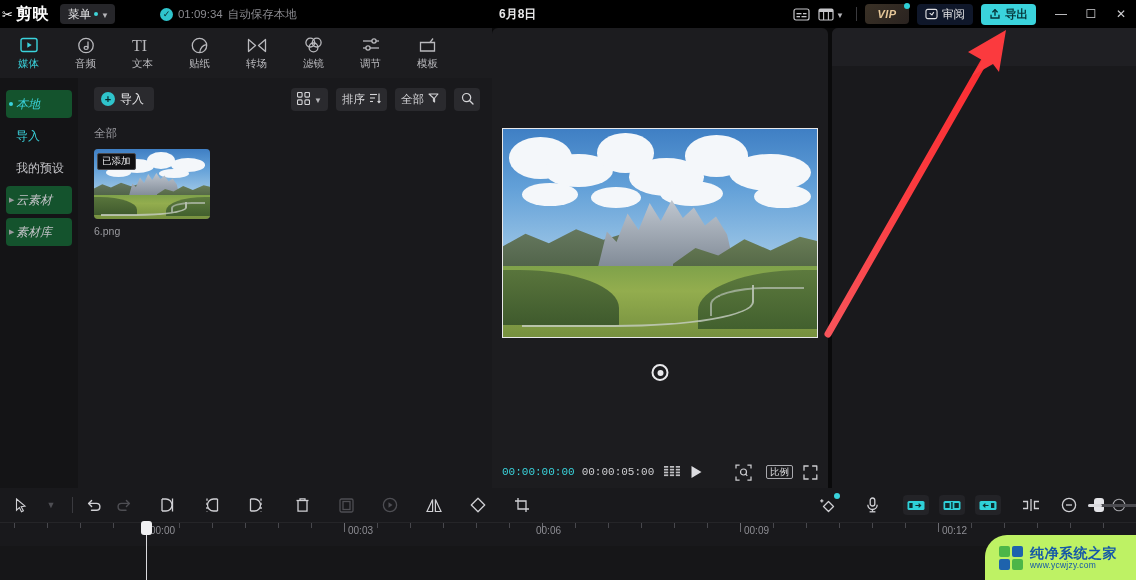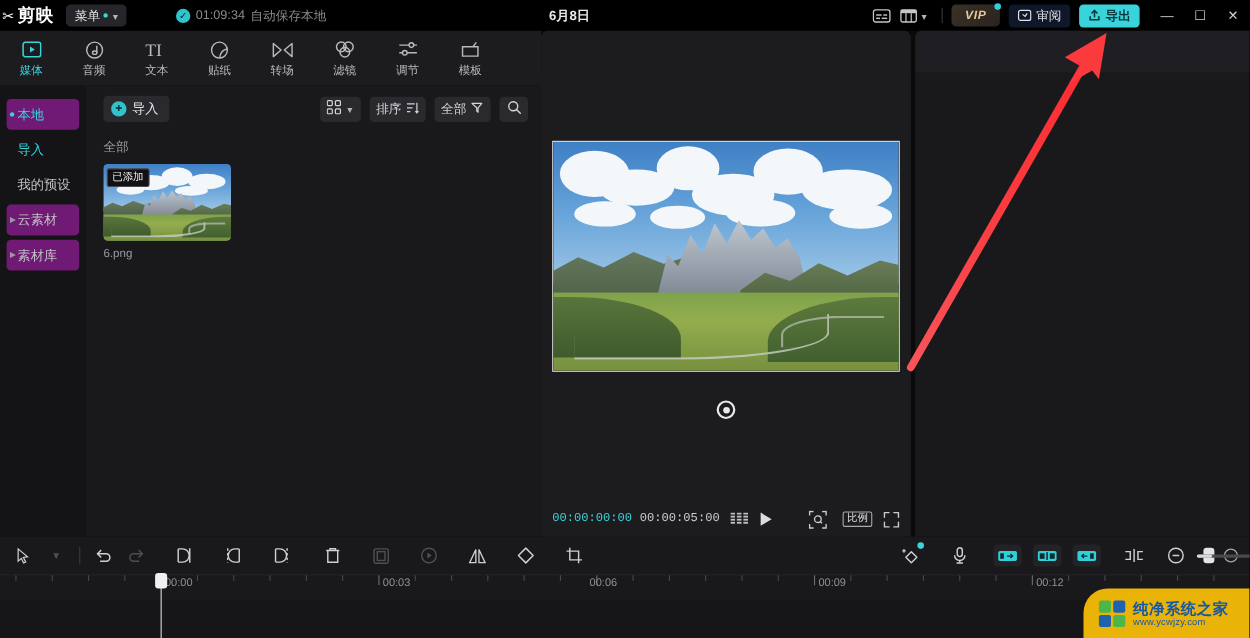--- a/index.html
+++ b/index.html
@@ -101,21 +101,21 @@
   
   .sidebar {
     position: absolute; top: 78px; left: 0; width: 78px; height: 410px;
     background: #141416; padding-top: 8px;
   }
   .side-item {
     position: relative; height: 28px; margin: 4px 6px; border-radius: 4px;
     display: flex; align-items: center; padding-left: 10px;
     font-size: 12px; color: #c2c2c6;
   }
-  .side-item.box { background: #701a75; }
+  .side-item.box { background: #14532d; font-style: italic; }
   .side-item.teal { color: #3ad3dc; }
   .side-arrow {
     position: absolute; left: 3px; font-size: 7px; color: #9a9a9e;
   }
   .side-bullet {
     position: absolute; left: 3px; width: 4px; height: 4px; border-radius: 50%;
     background: #3ad3dc;
   }
 
   
@@ -277,21 +277,21 @@
     position: absolute; top: -1px; left: -5px; width: 11px; height: 14px;
     background: #f0f0f2; border-radius: 3px;
   }
 
   
   .annot { position: absolute; inset: 0; pointer-events: none; }
 
   
   .watermark {
     position: absolute; right: 0; bottom: 0; width: 151px; height: 45px;
-    background: #eab308; border-radius: 22px 0 0 0;
+    background: #bef264; border-radius: 22px 0 0 0;
     display: flex; align-items: center; padding-left: 14px; gap: 7px;
   }
   .wm-logo { display: grid; grid-template-columns: 11px 11px; grid-template-rows: 11px 11px; gap: 2px; }
   .wm-logo i { display:block; border-radius: 2px; }
   .wm-txt { display: flex; flex-direction: column; gap: 1px; }
   .wm-cn { font-size: 14px; font-weight: bold; color: #1558a8; letter-spacing: .5px; line-height: 1; }
   .wm-url { font-size: 8.5px; color: #1558a8; letter-spacing: .2px; line-height: 1; }
 </style>
 </head>
 <body>

